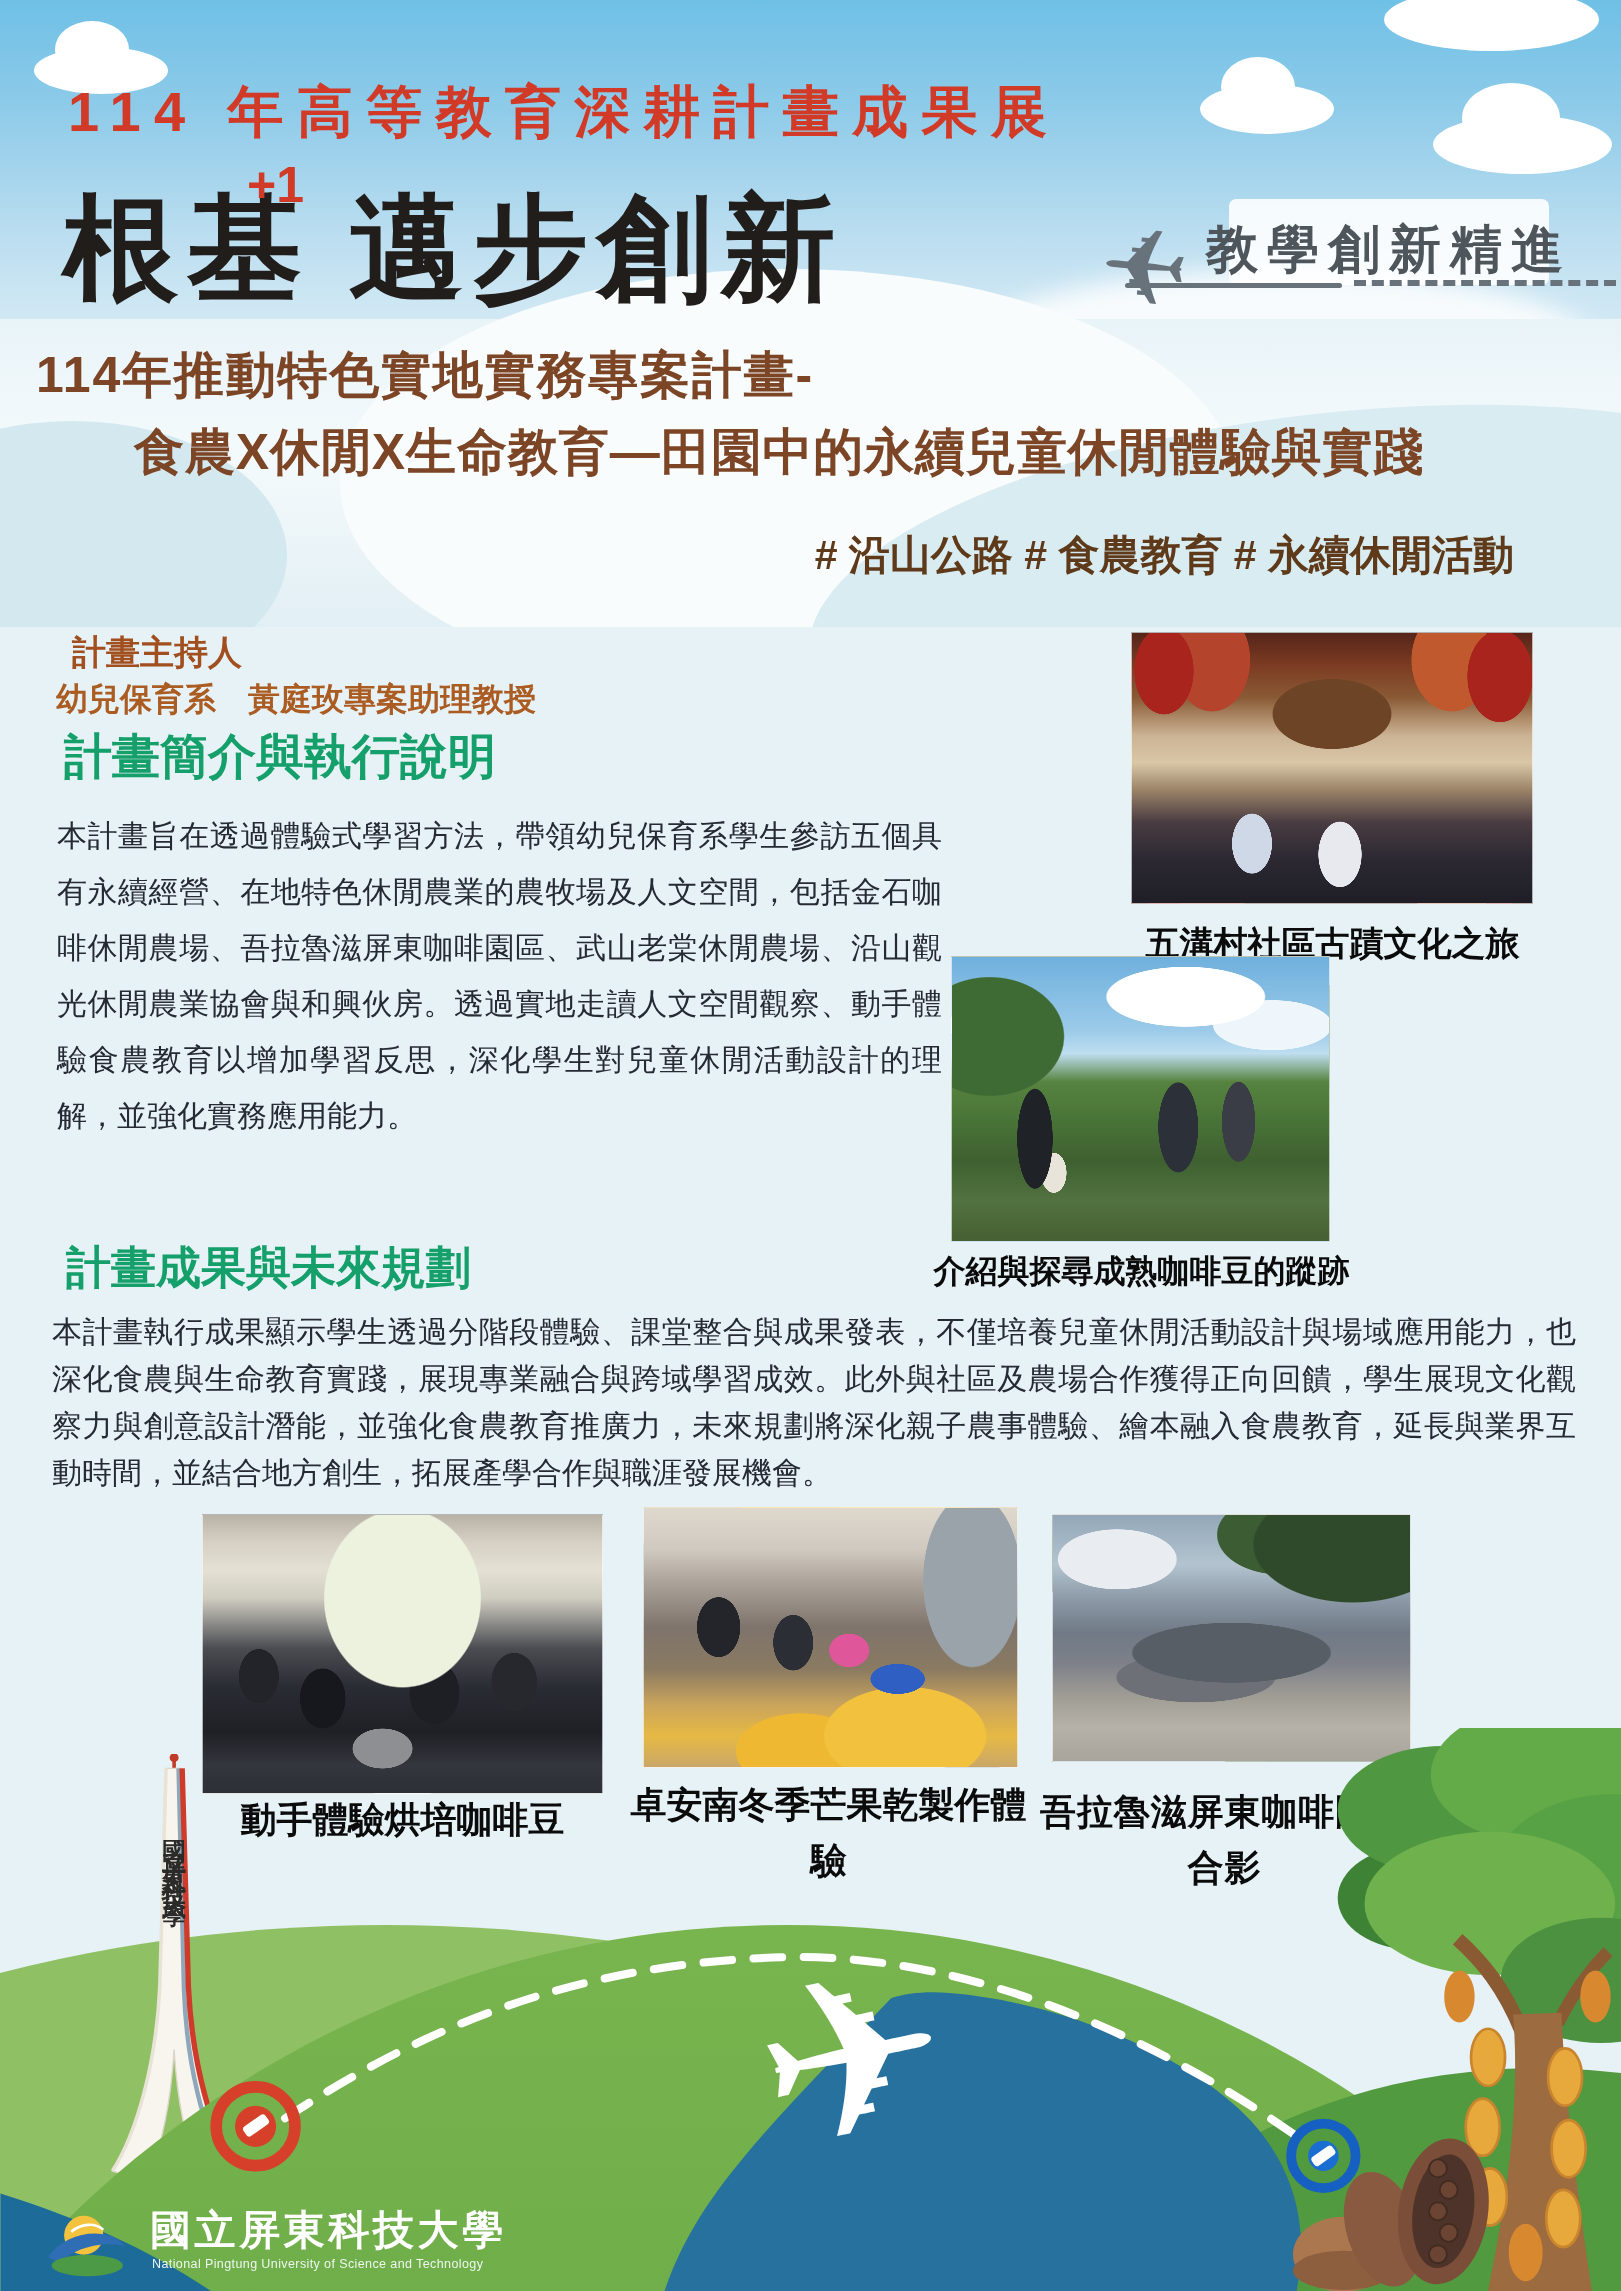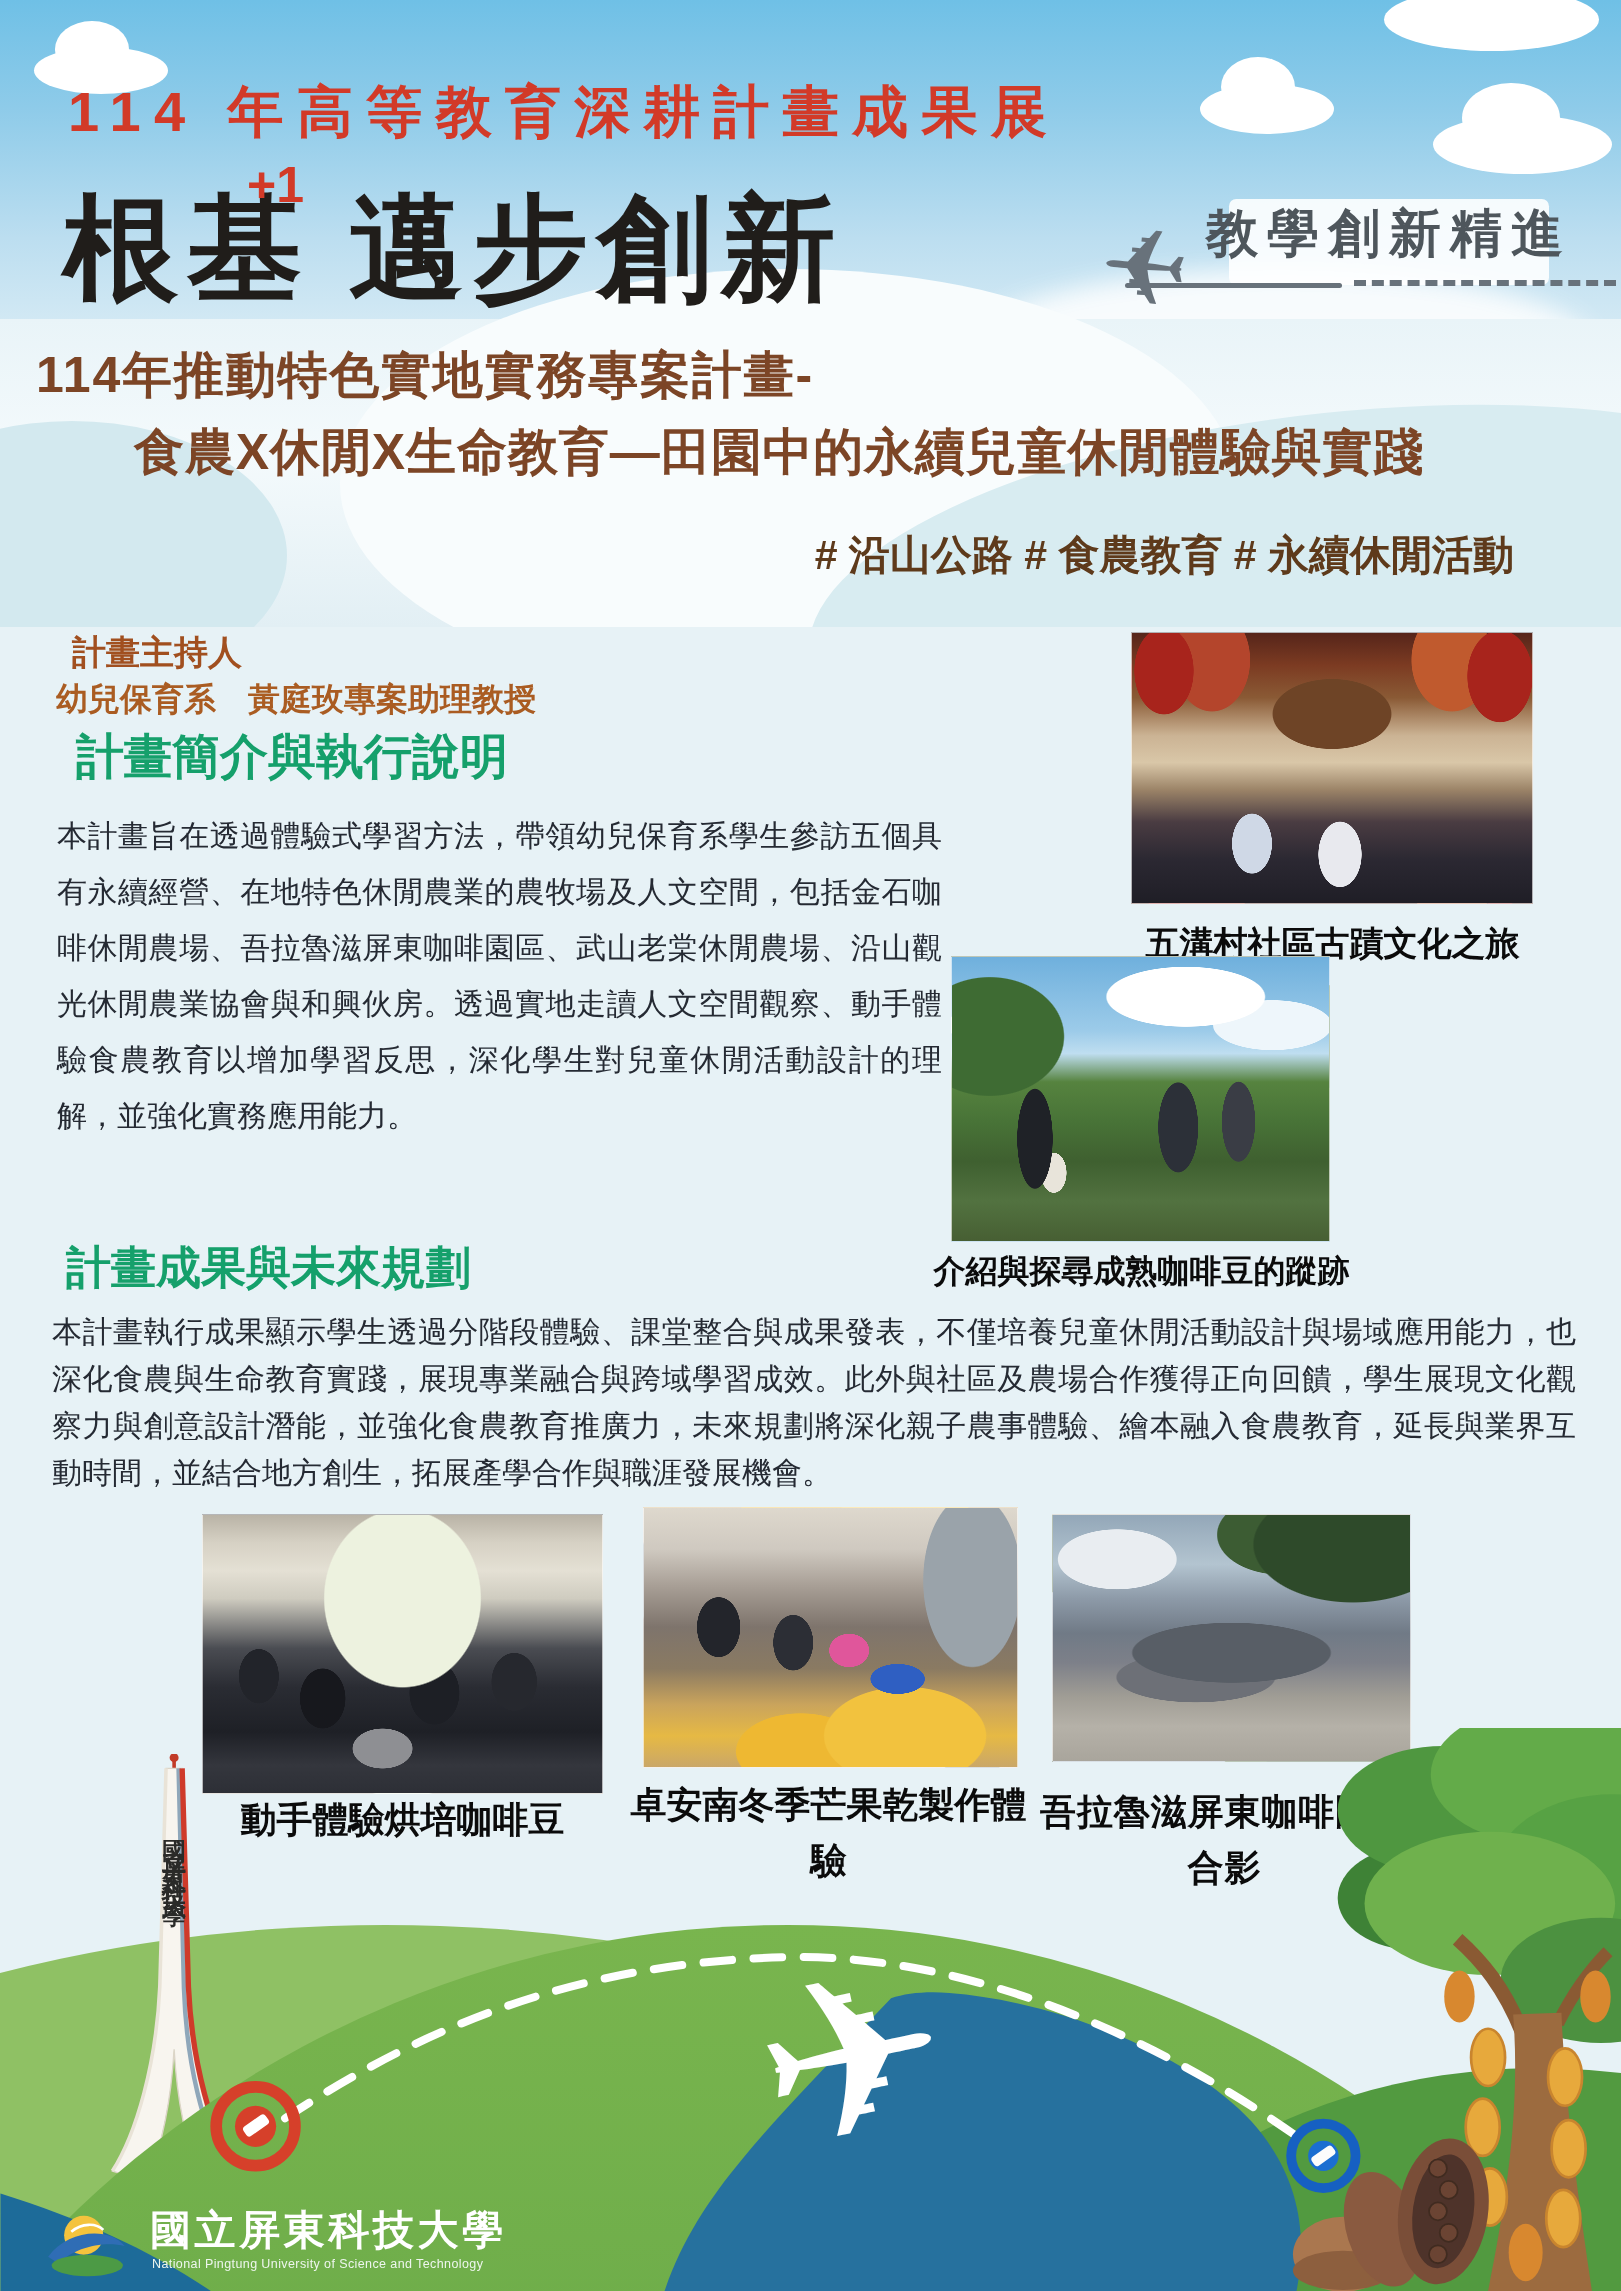--- a/index.html
+++ b/index.html
@@ -25,35 +25,35 @@
     background:#d8ecf1;transform:rotate(-6deg);z-index:1;}
   .content-bg{left:0;top:627px;width:1621px;height:1665px;background:#e7f2f6;z-index:2;}
   
   .exhibition-title{left:36px;top:75px;font-size:56px;font-weight:900;color:#d23a28;
     letter-spacing:13.4px;z-index:3;white-space:nowrap;margin-left:32px;}
   .main-title{left:63px;top:172px;font-size:115px;font-weight:900;color:#201d1a;
     letter-spacing:9px;z-index:3;white-space:nowrap;font-family:"Liberation Serif",serif;}
   .main-title .sup{position:absolute;left:184px;top:-16px;font-size:50px;font-weight:900;
     color:#d23a28;letter-spacing:0;font-family:"Liberation Sans",sans-serif;}
   .badge-box{left:1229px;top:199px;width:320px;height:86px;background:rgba(255,255,255,.88);
-    border-radius:7.2px;z-index:3;display:flex;align-items:flex-start;justify-content:center;}
+    border-radius:7.2px;z-index:3;display:flex;align-items:flex-end;justify-content:center;}
   .badge-text{font-size:52px;font-weight:900;color:#4e565c;letter-spacing:9px;white-space:nowrap;}
   .badge-plane{left:1100px;top:215px;font-size:106px;color:#68727b;z-index:3;
     transform:scaleX(-1) rotate(-5deg);line-height:1;}
   .badge-line-solid{left:1125px;top:283px;width:217px;height:5.4px;background:#68727b;border-radius:2.7px;z-index:3;}
   .badge-line-dashed{left:1354px;top:280px;width:262px;height:0;border-top:6.3px dashed #68727b;z-index:3;}
   
   .ptitle1{left:36px;top:342px;font-size:50px;font-weight:900;color:#7c4526;letter-spacing:1.8px;z-index:3;white-space:nowrap;}
   .ptitle2{left:134px;top:419px;font-size:50px;font-weight:900;color:#7c4526;letter-spacing:0.9px;z-index:3;white-space:nowrap;}
   .hashtags{right:107px;top:528px;font-size:41px;font-weight:900;color:#5e3a1b;z-index:3;white-space:nowrap;}
   
   .leader-label{left:72px;top:630px;font-size:34px;font-weight:900;color:#a14f1f;z-index:3;}
   .leader-info{left:56px;top:678px;font-size:32px;font-weight:700;color:#aa5c22;z-index:3;}
   
-  .h-green1{left:76px;top:725px;font-size:48px;font-weight:900;color:#15a06b;z-index:3;}
+  .h-green1{left:64px;top:725px;font-size:48px;font-weight:900;color:#15a06b;z-index:3;}
   .h-green2{left:66px;top:1238px;font-size:45px;font-weight:900;color:#15a06b;z-index:3;}
   .para{font-family:"Liberation Serif",serif;color:#252a33;text-align:justify;z-index:3;}
   .para1{left:57px;top:808px;width:885px;font-size:30px;line-height:56px;}
   .para2{left:52px;top:1308px;width:1524px;font-size:30px;line-height:47px;}
   
   .photo{z-index:3;border:0.9px solid rgba(255,255,255,.65);}
   .caption{z-index:3;font-weight:700;color:#0b0b0b;text-align:center;line-height:1.55;}
   .photo-a{left:1131px;top:632px;width:400px;height:270px;background:
     radial-gradient(49px 72px at 8% 14%,#a8241c 0 60%,rgba(0,0,0,0) 61%),
     radial-gradient(63px 85px at 20% 10%,#b4452c 0 60%,rgba(0,0,0,0) 61%),

